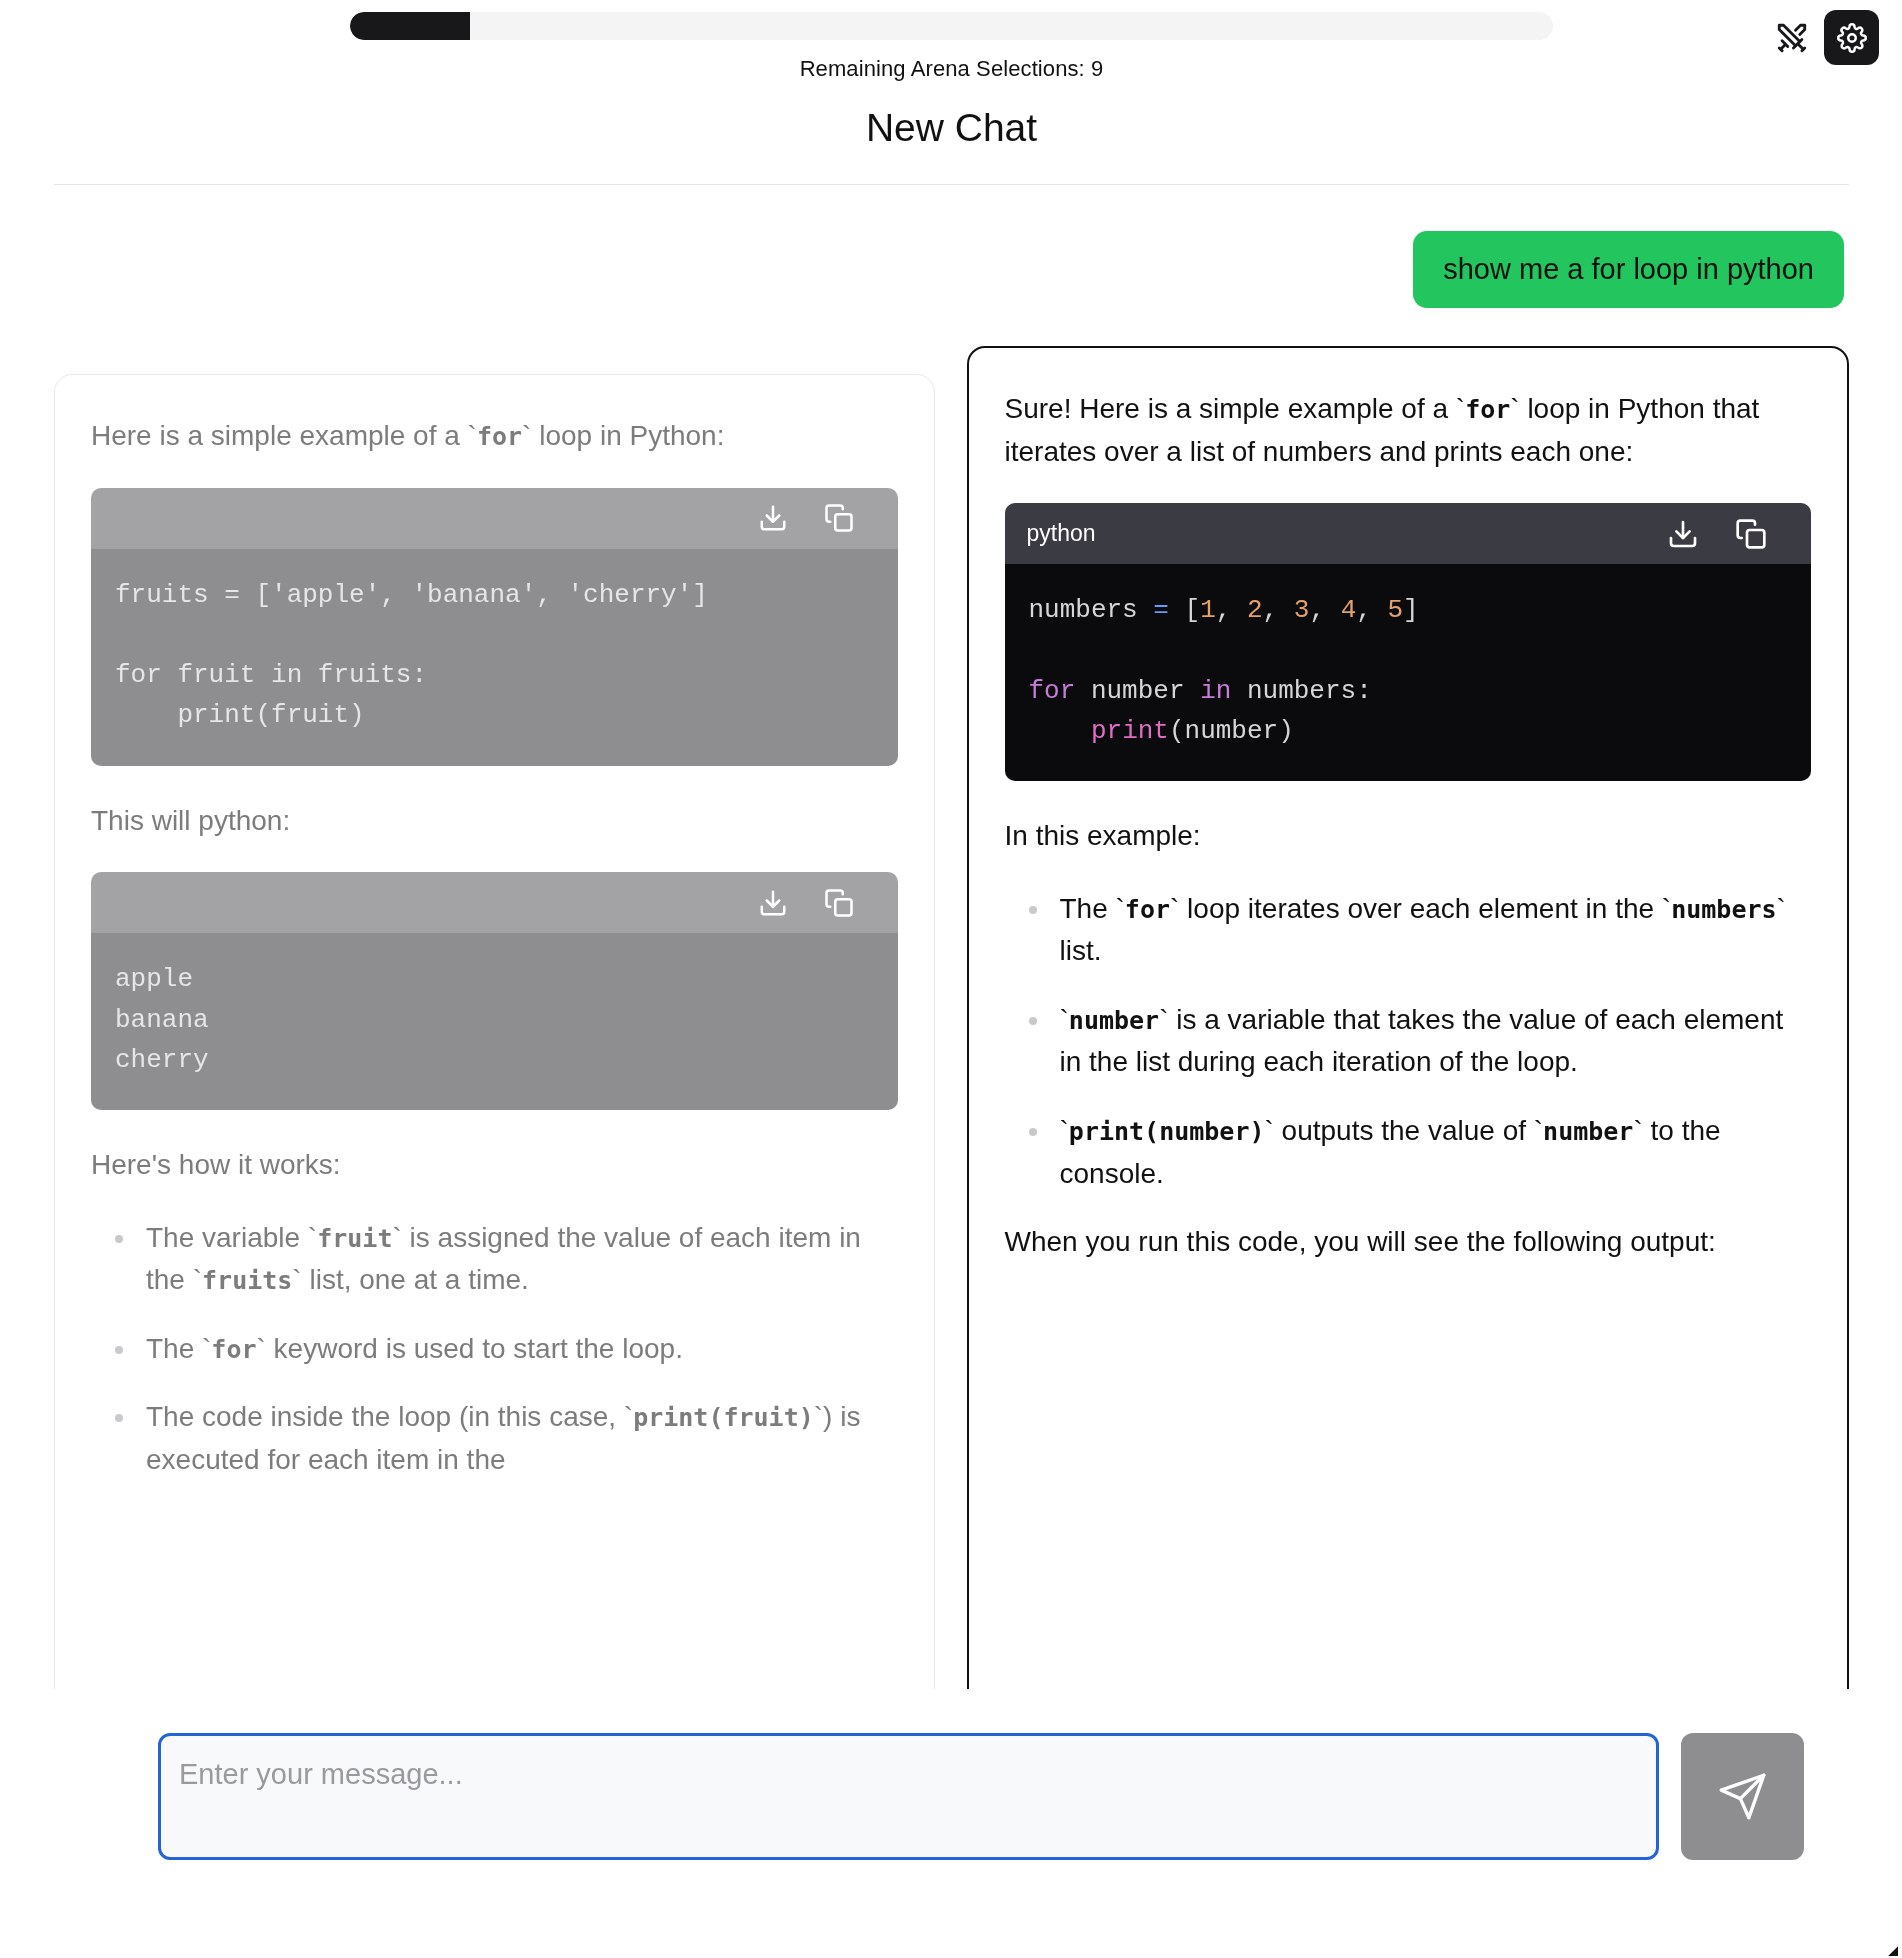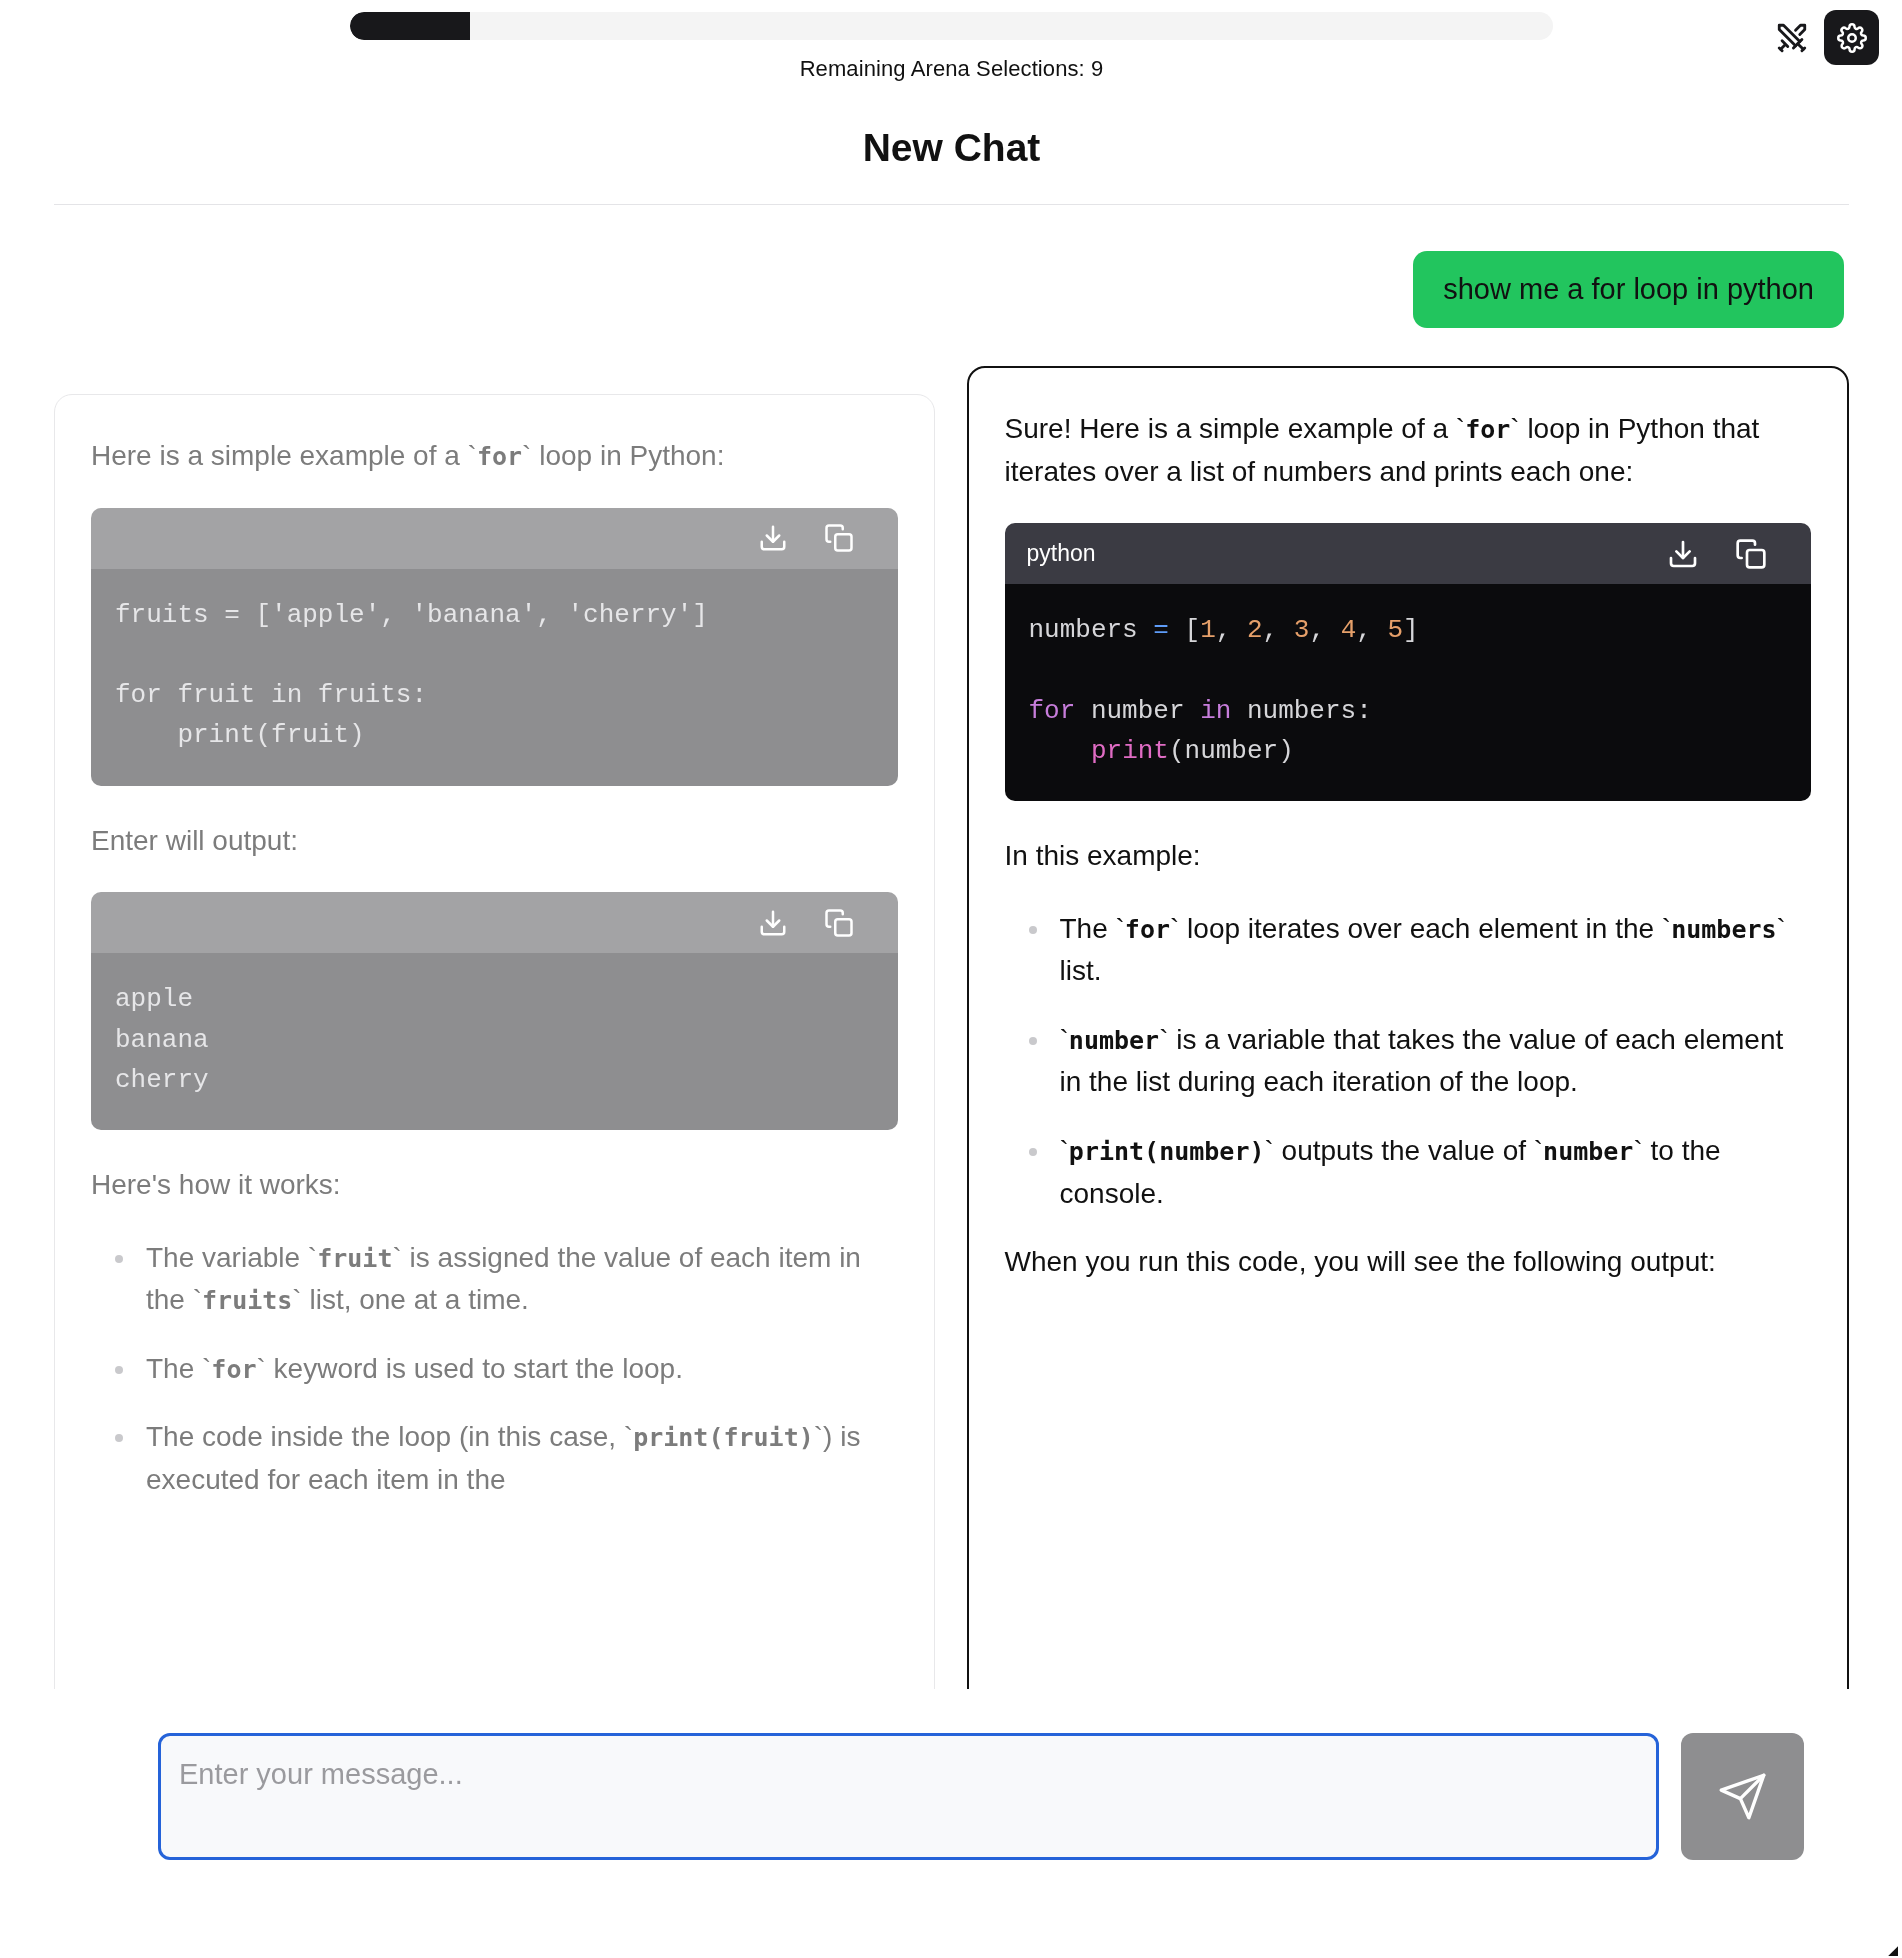--- a/index.html
+++ b/index.html
@@ -43,23 +43,23 @@
   .arena-count {
     text-align: center;
     font-size: 22px;
     color: #111111;
     margin-top: 16px;
     letter-spacing: 0.1px;
   }
   .chat-title {
     text-align: center;
     font-size: 39px;
-    font-weight: bold;
-    color: #111111;
-    margin-top: 44px;
+    font-weight: normal;
+    color: #111111;
+    margin-top: 24px;
   }
   .title-divider {
     margin: 34px 54px 0 54px;
     height: 1px;
     background: #e4e4e7;
   }
 
   .header-icons {
     position: absolute;
     top: 10px;
@@ -334,21 +334,21 @@
               </svg>
             </span>
           </span>
         </div>
         <div class="code-body">fruits = ['apple', 'banana', 'cherry']
 
 for fruit in fruits:
     print(fruit)</div>
       </div>
 
-      <div class="para">Enter will output:</div>
+      <div class="para">This will python:</div>
 
       <div class="code-block cb-muted">
         <div class="code-head">
           <span class="code-lang"></span>
           <span class="code-actions">
             <span class="act">
               <svg width="30" height="30" viewBox="0 0 24 24" fill="none" stroke="currentColor" stroke-width="2" stroke-linecap="round" stroke-linejoin="round">
                 <path d="M21 15v4a2 2 0 0 1-2 2H5a2 2 0 0 1-2-2v-4"></path>
                 <polyline points="7 10 12 15 17 10"></polyline>
                 <line x1="12" y1="15" x2="12" y2="3"></line>

